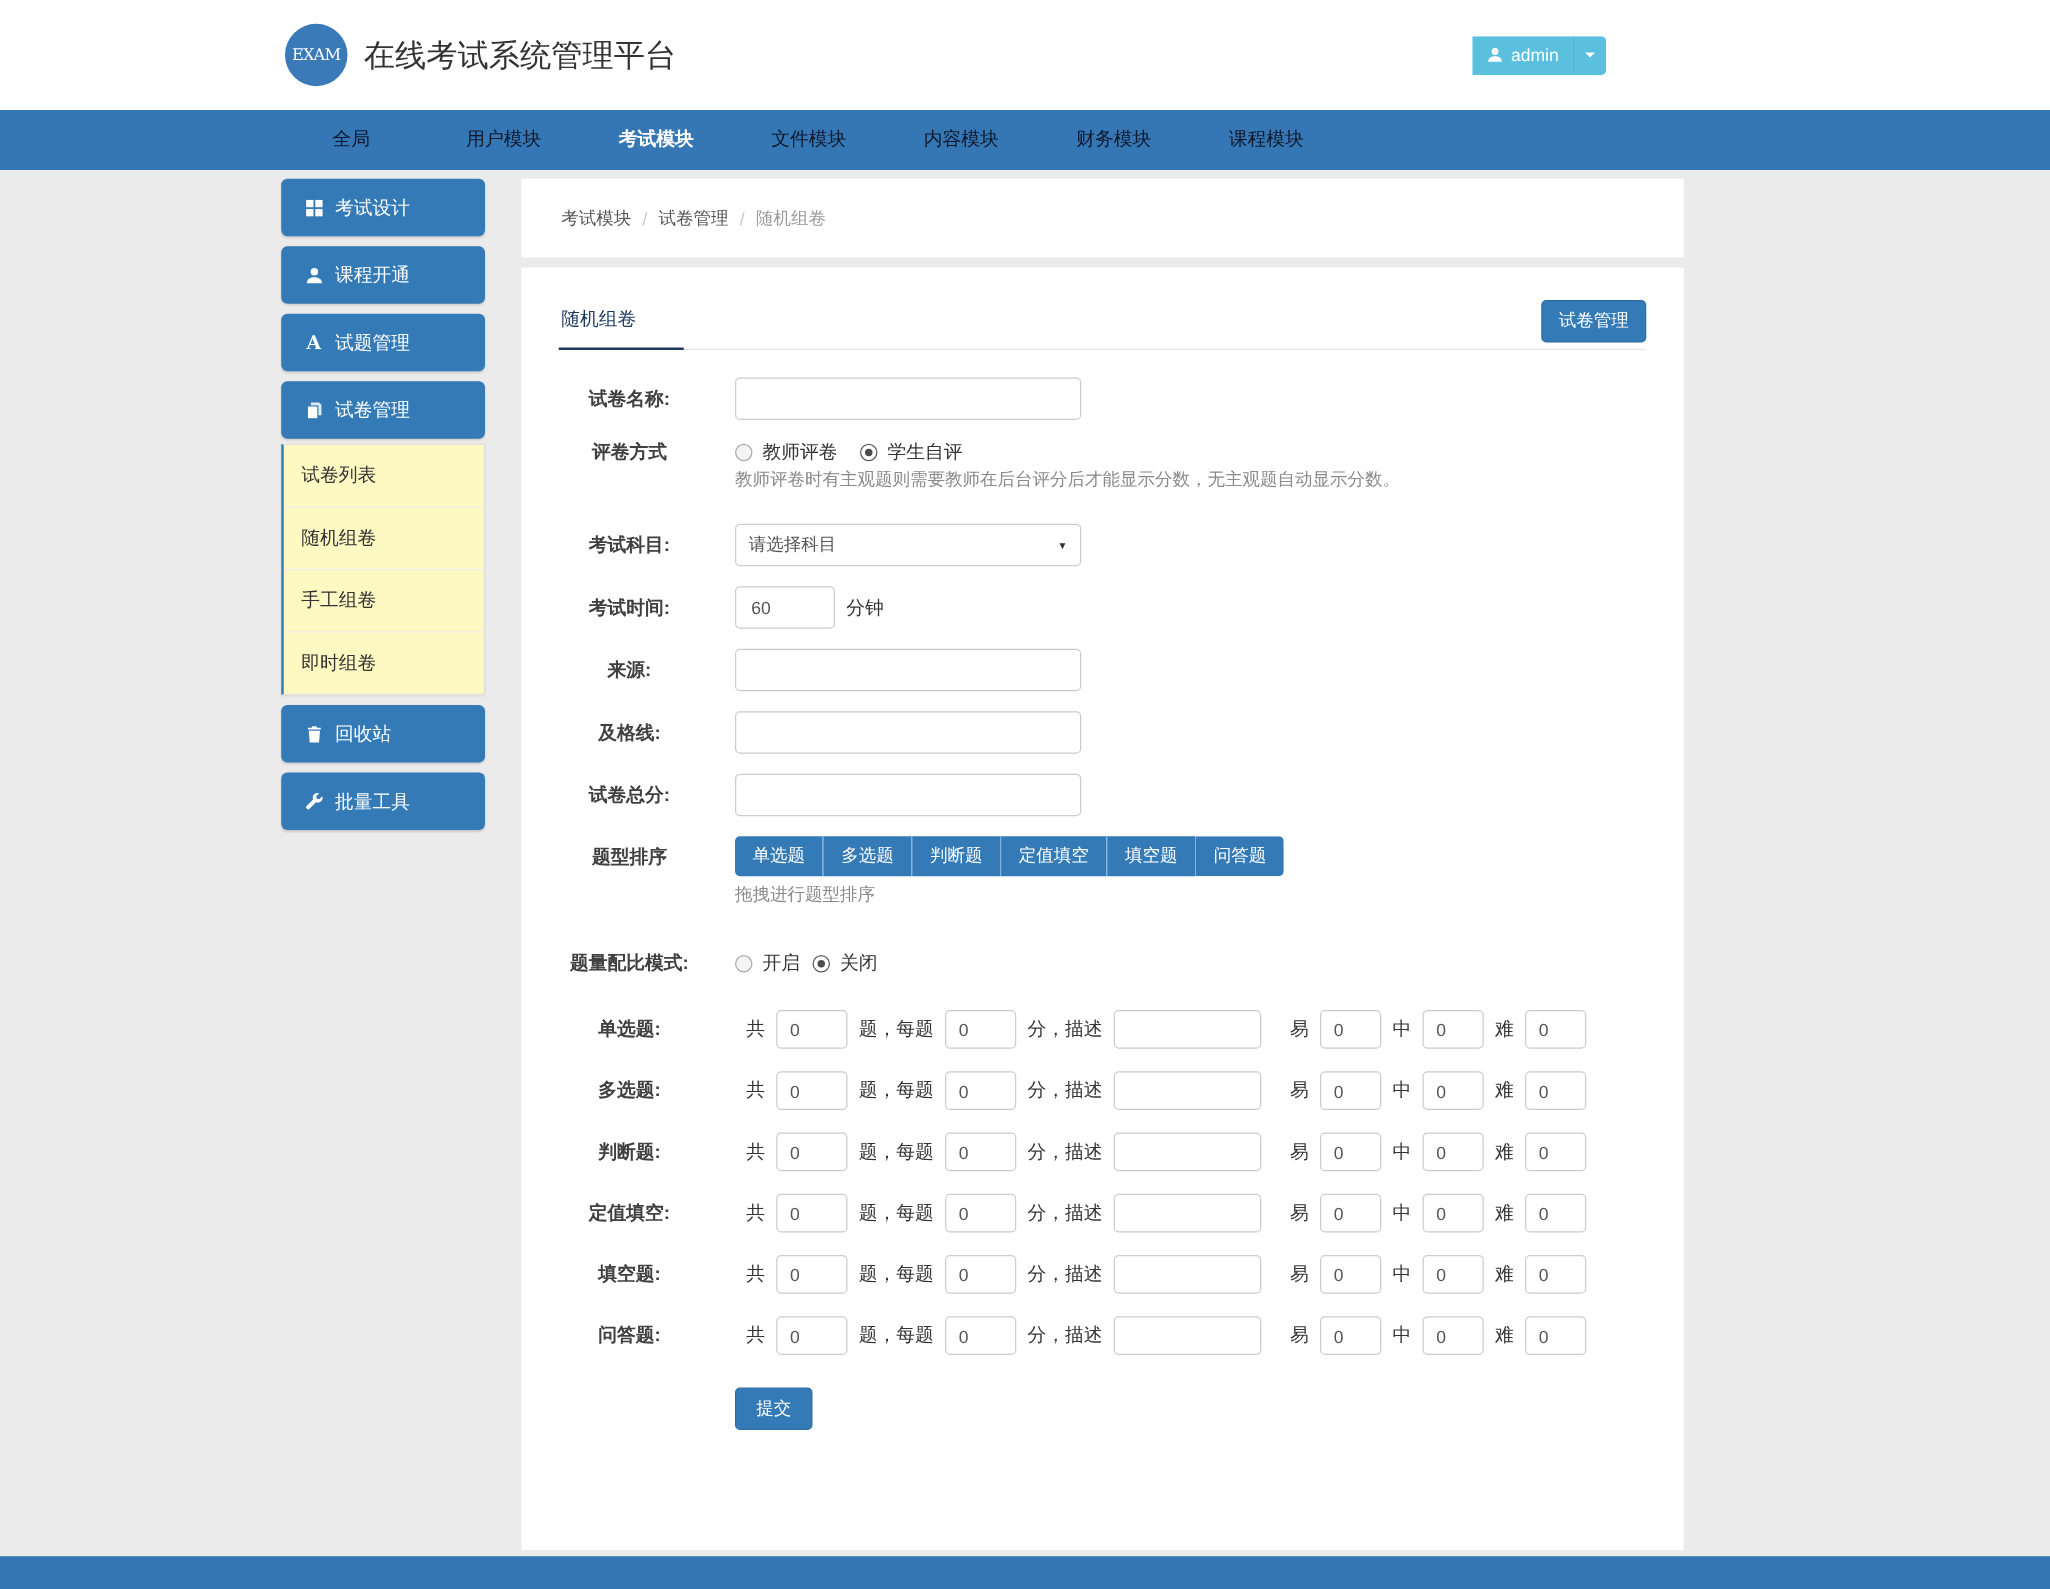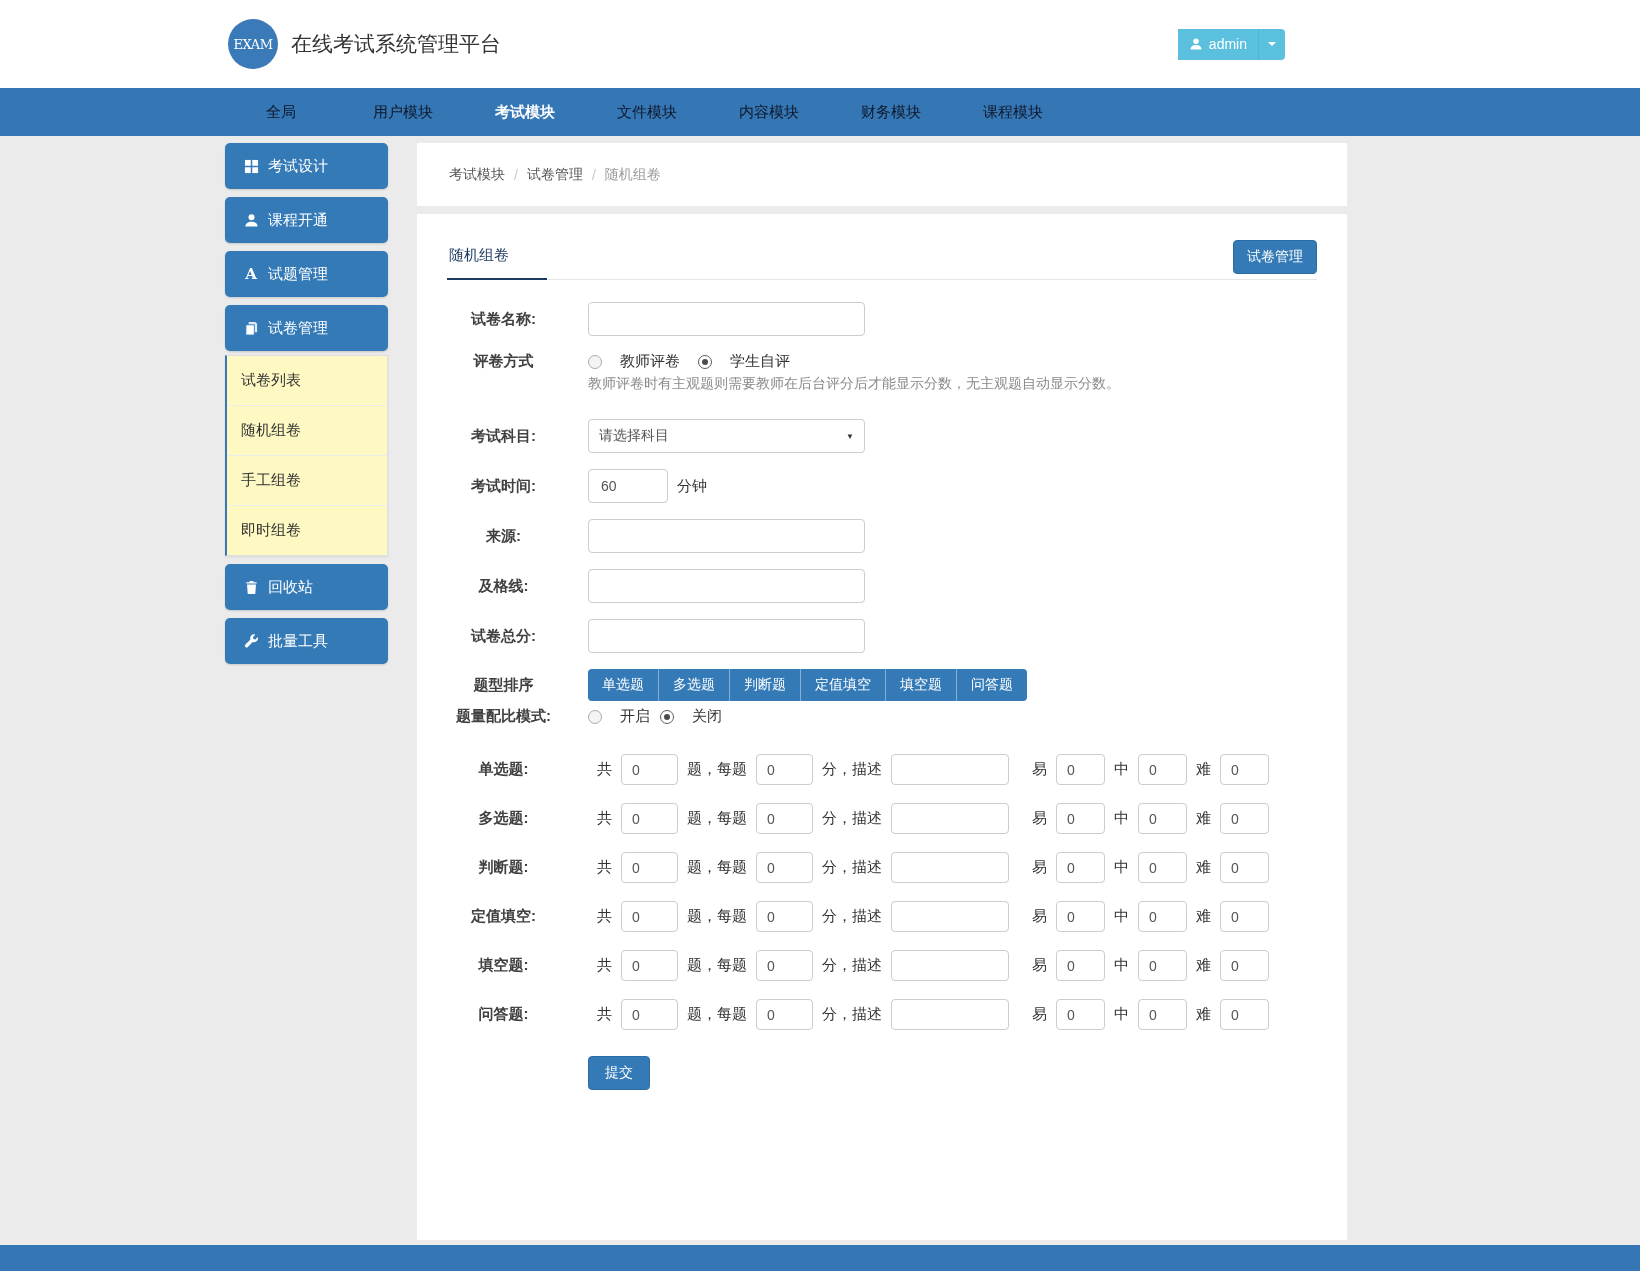--- a/index.html
+++ b/index.html
@@ -3,21 +3,21 @@
 <meta charset="utf-8">
 <style>
   * { margin:0; padding:0; box-sizing:border-box; }
   html,body { width:1640px; background:#ebebeb; font-family:"Liberation Sans","DejaVu Sans",sans-serif; color:#333; }
   body { min-height:1271px; display:flex; flex-direction:column; }
 
   
   .app-header { height:88px; background:#fff; display:flex; align-items:center; justify-content:space-between; padding:0 355px 0 228px; }
   .brand { display:flex; align-items:center; }
   .logo { width:50px; height:50px; border-radius:50%; background:#3a7ab8; color:#fff; display:flex; align-items:center; justify-content:center; font-family:"DejaVu Serif","Liberation Serif",serif; font-size:13px; letter-spacing:-0.5px; }
-  .app-title { font-size:21px; font-weight:400; color:#333; margin-left:13px; }
+  .app-title { font-size:25px; font-weight:400; color:#333; margin-left:13px; }
   .user-btn { display:flex; height:31px; border-radius:4px; overflow:hidden; cursor:pointer; font-size:14px; color:#fff;padding-left:12px; }
   .user-btn .seg { background:#5bc0de; display:flex; align-items:center; padding:0 11px; }
   .user-btn .seg.main { gap:6px; }
   .user-btn .seg.caret-seg { border-left:1px solid #46b8da; padding:0 9px; }
   .caret { width:0; height:0; border-left:4px solid transparent; border-right:4px solid transparent; border-top:4px solid #fff; }
 
   
   .main-nav { height:48px; background:#3577b5; }
   .main-nav ul { list-style:none; display:flex; margin-left:220px; height:100%; }
   .main-nav li { width:122px; text-align:center; line-height:48px; font-size:15px; color:#0f172a; cursor:pointer; }
@@ -54,21 +54,21 @@
   .flabel { width:113px; margin-right:28px; text-align:center; font-size:15px; font-weight:bold; color:#404040; flex:none; }
   .input { height:34px; border:1px solid #ccc; border-radius:4px; padding:6px 12px; font-size:14px; color:#555; font-family:inherit; background:#fff; }
   .w-lg { width:277px; }
   .w-sm { width:80px; }
   .suffix { margin-left:9px; font-size:15px; color:#333; }
   .help-text { margin:2px 0 26px 141px; font-size:14px; color:#8a8a8a; }
 
   .fake-select { width:277px; height:34px; border:1px solid #ccc; border-radius:4px; padding:6px 10px; font-size:14px; color:#555; display:flex; align-items:center; justify-content:space-between; cursor:pointer; background:#fff; }
   .select-caret { font-size:8px; color:#333; }
 
-  .radio-wrap { display:inline-flex; align-items:center; gap:18px; margin-right:18px; cursor:pointer; }
+  .radio-wrap { display:inline-flex; align-items:center; gap:8px; margin-right:18px; cursor:pointer; }
   .radio { width:14px; height:14px; border-radius:50%; border:1px solid #aaa; background:#f4f4f4; position:relative; display:inline-block; }
   .radio.checked { border-color:#5e5e5e; background:#fff; }
   .radio.checked::after { content:""; position:absolute; left:3px; top:3px; width:6px; height:6px; border-radius:50%; background:#4d4d4d; }
   .radio-label { font-size:15px; color:#333; }
 
   .sort-group { display:inline-flex;font-family:Liberation Mono, monospace; }
   .sort-btn { background:#337ab7; color:#fff; border:none; border-left:1px solid rgba(255,255,255,.4); font-size:14px; padding:7px 14px; cursor:grab; font-family:inherit; }
   .sort-btn:first-child { border-left:none; border-radius:4px 0 0 4px; }
   .sort-btn:last-child { border-radius:0 4px 4px 0; }
 
@@ -251,20 +251,21 @@
           <span class="flabel">题型排序</span>
           <div class="sort-group">
             <button class="sort-btn">单选题</button>
             <button class="sort-btn">多选题</button>
             <button class="sort-btn">判断题</button>
             <button class="sort-btn">定值填空</button>
             <button class="sort-btn">填空题</button>
             <button class="sort-btn">问答题</button>
           </div>
         </div>
+        <p class="help-text" style="margin-bottom:36px;">拖拽进行题型排序</p>
 
         <div class="frow" style="margin-bottom:28px;">
           <span class="flabel">题量配比模式:</span>
           <label class="radio-wrap" style="margin-right:10px;">
             <span class="radio"></span>
             <span class="radio-label">开启</span>
           </label>
           <label class="radio-wrap">
             <span class="radio checked"></span>
             <span class="radio-label">关闭</span>

